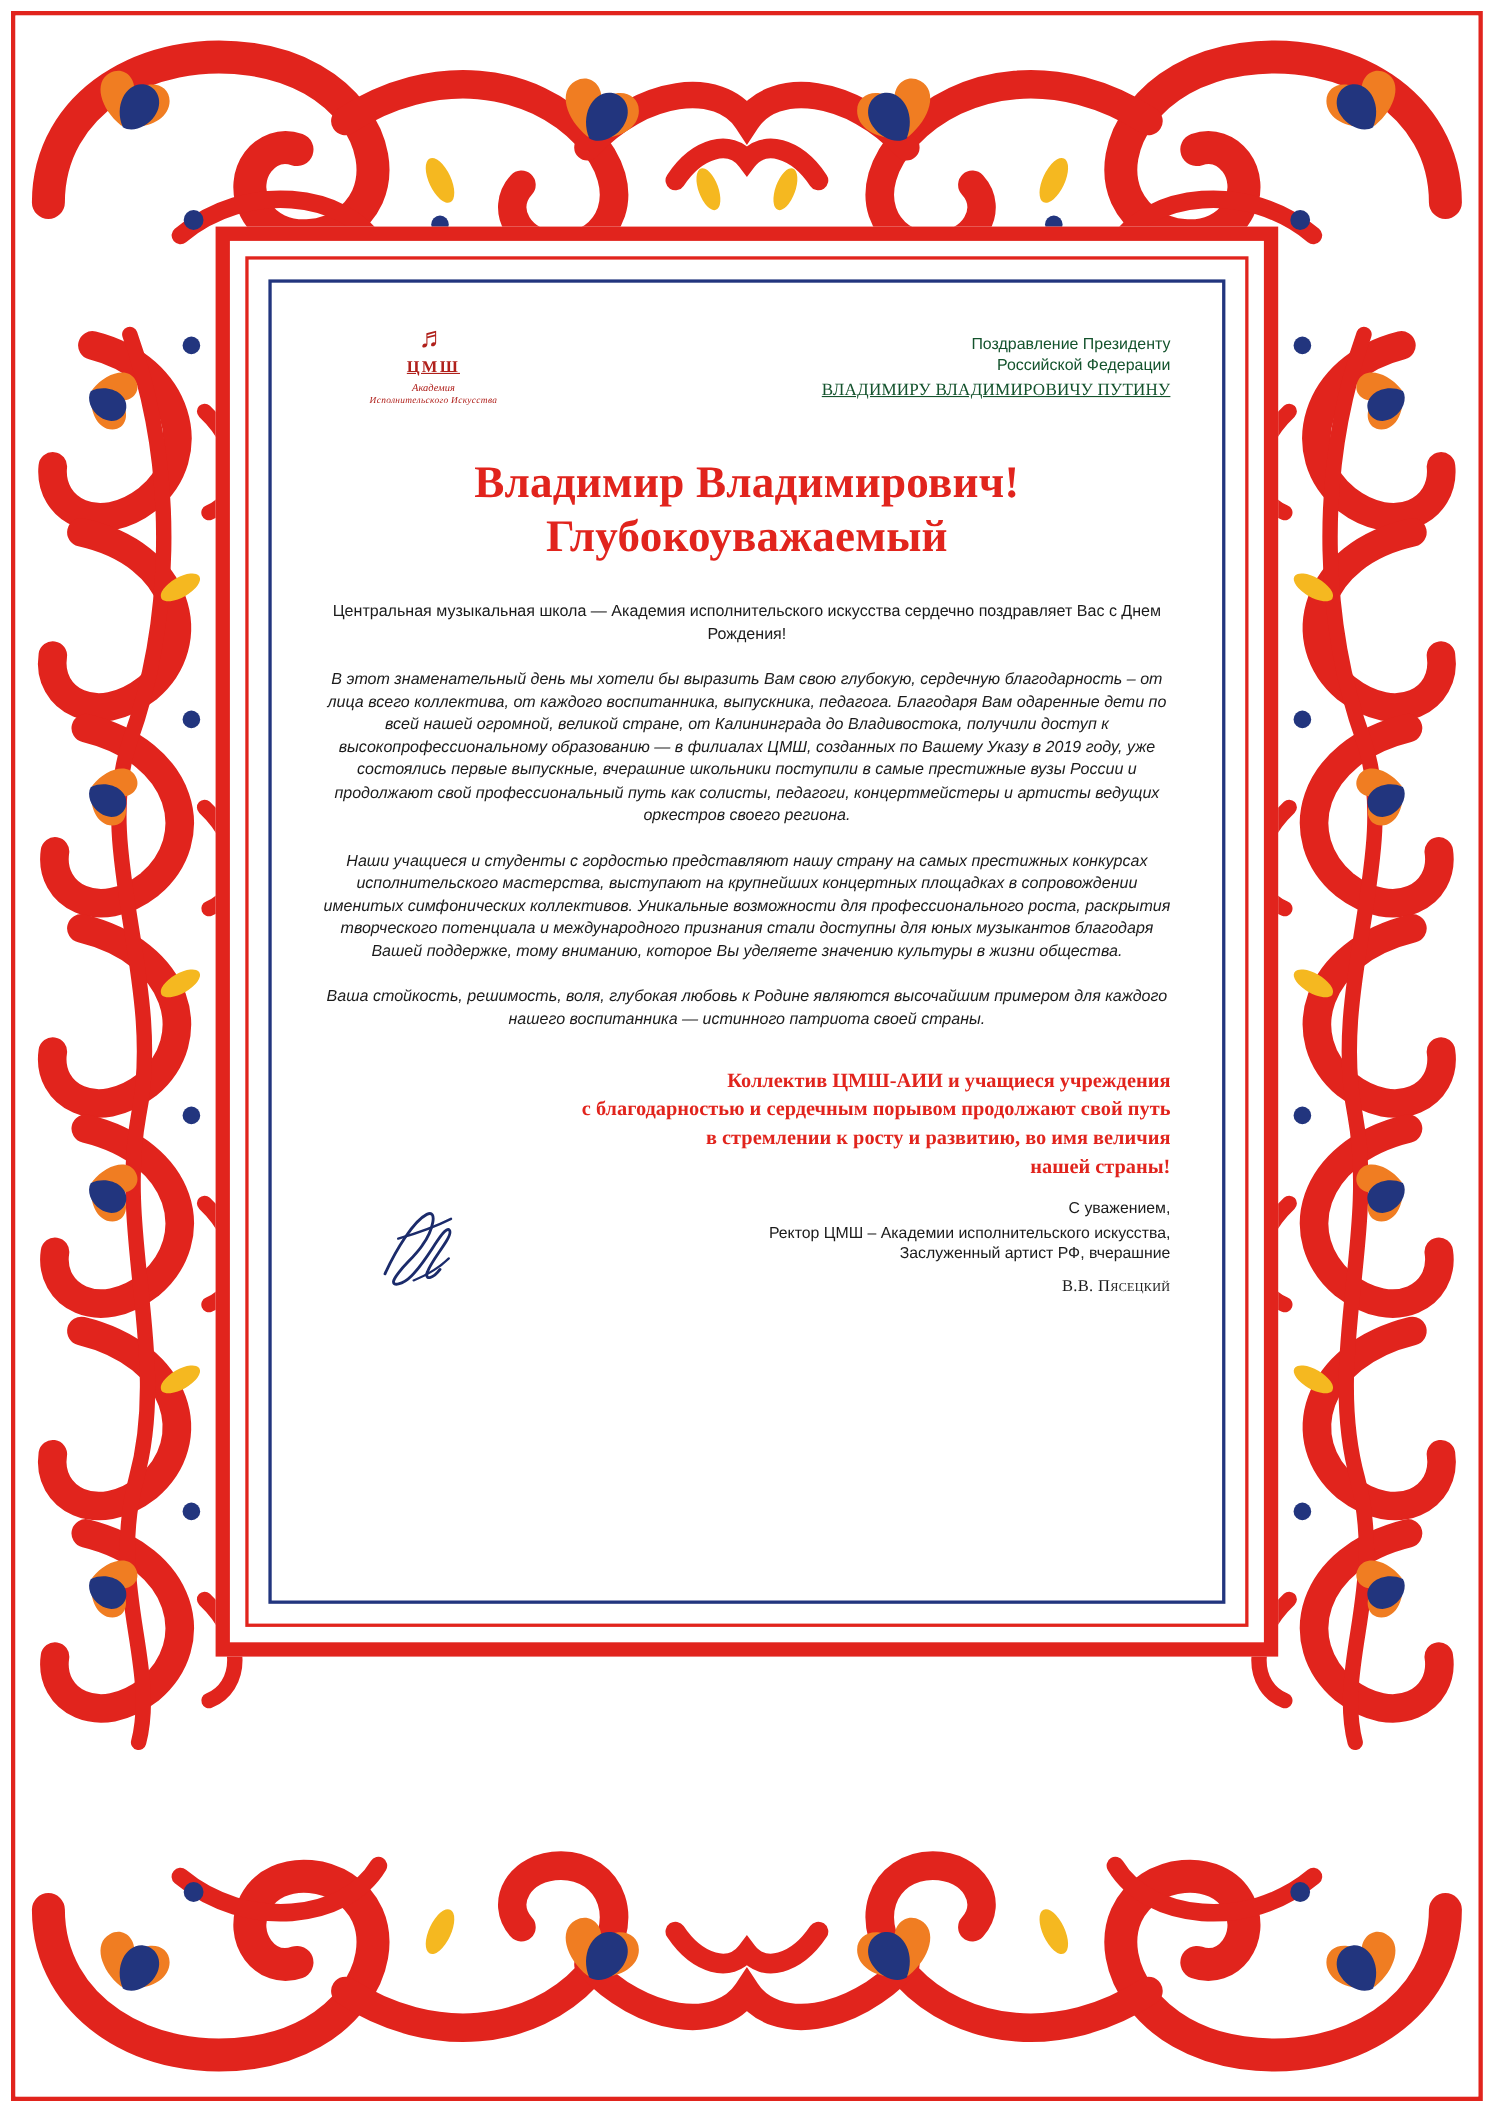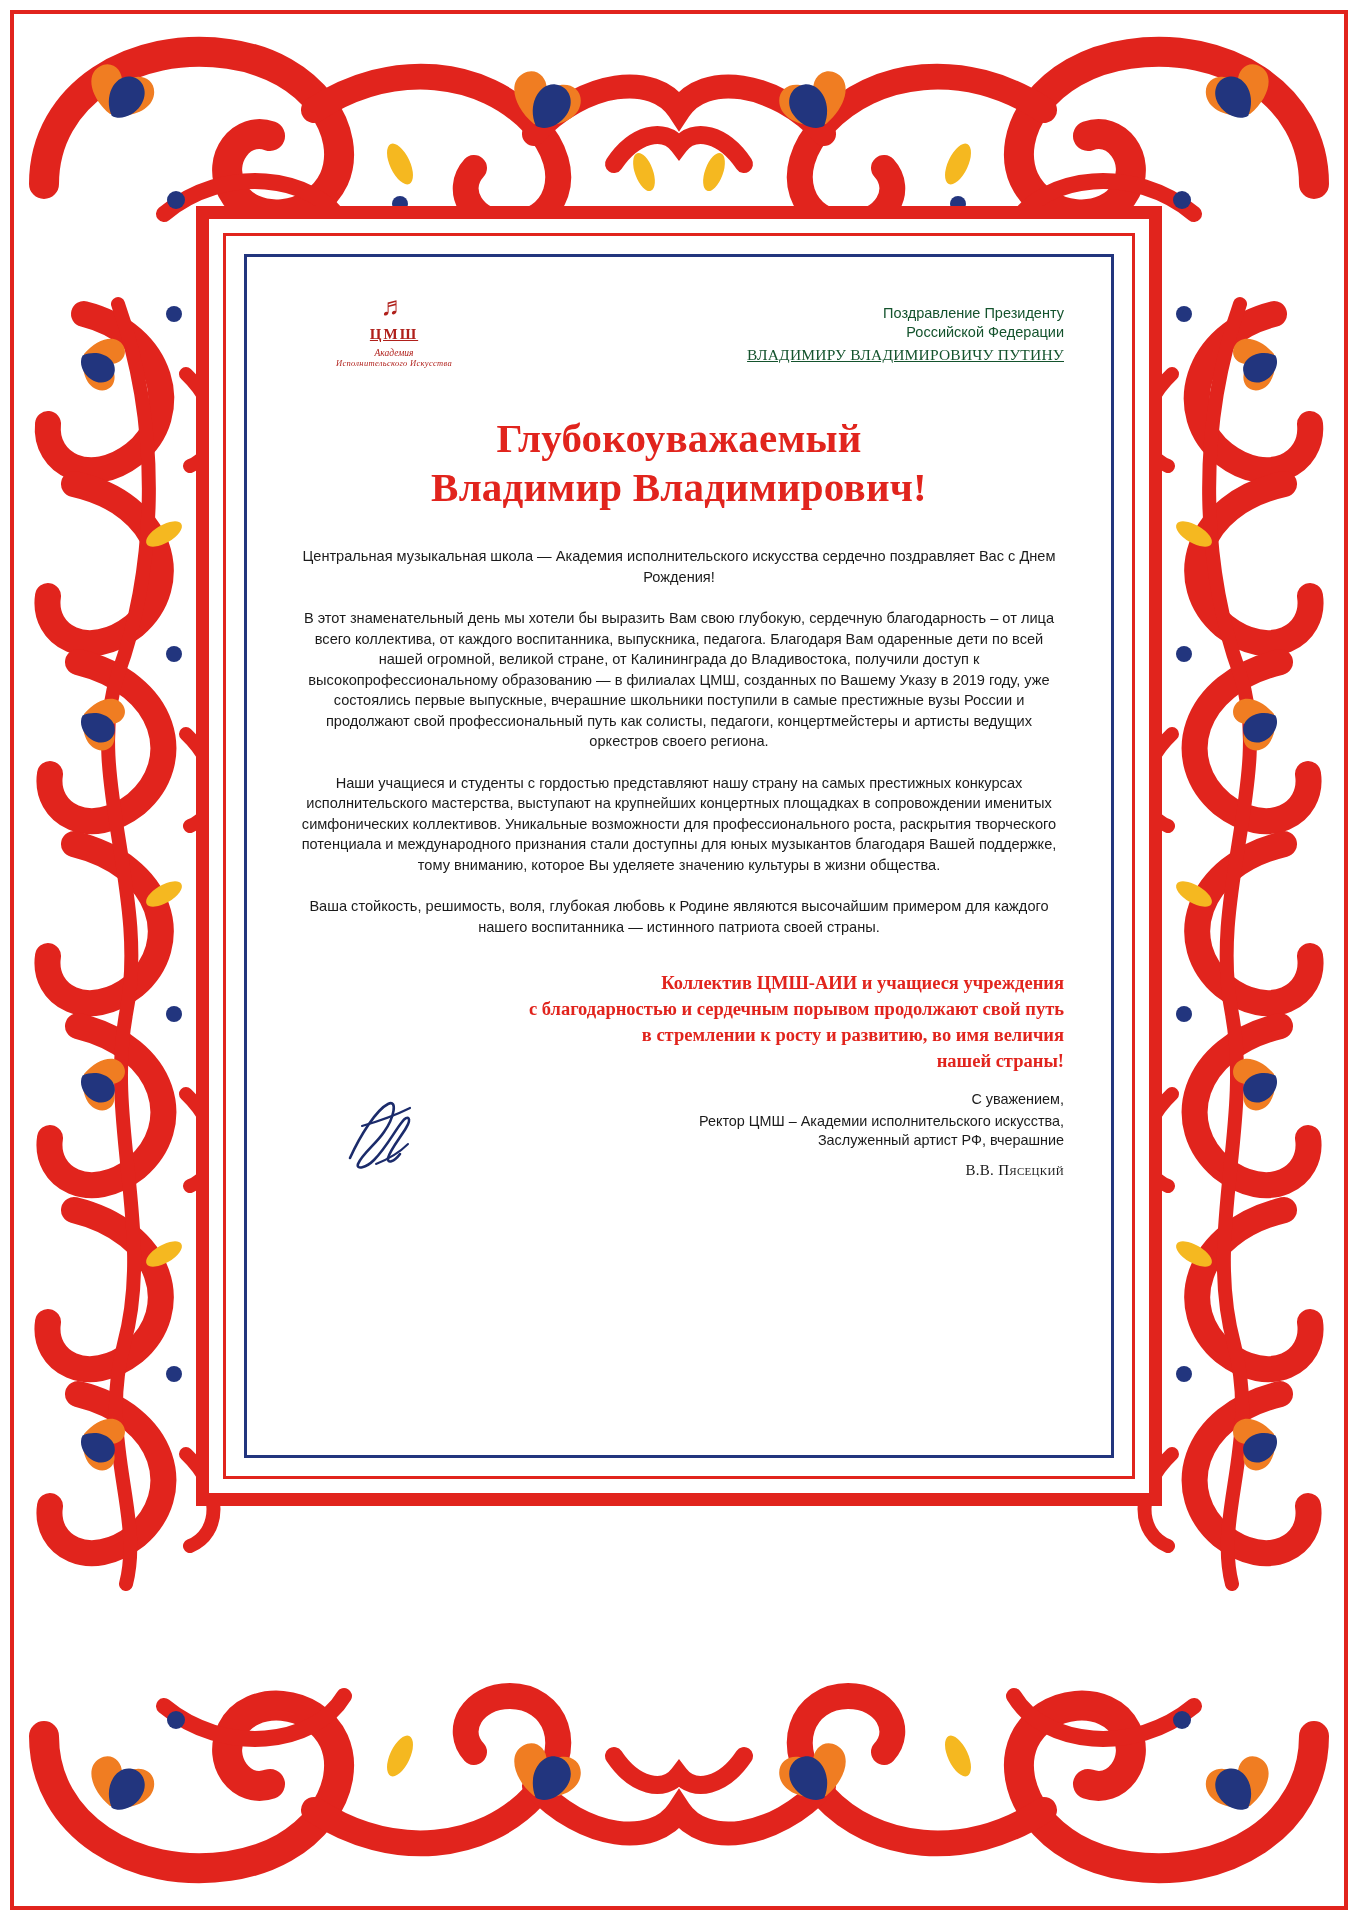--- a/index.html
+++ b/index.html
@@ -152,20 +152,21 @@
     font-size: 14.6px;
     line-height: 20.5px;
     margin-top: 34px;
   }
 
   .para {
     font-size: 14.6px;
     line-height: 20.5px;
     margin-top: 21px;
     text-align: center;
+    font-style: italic;
   }
   .para.block-1 { text-align: center; }
 
   .closing-red {
     margin-top: 33px;
     text-align: right;
     color: #e1241d;
     font-family: "Liberation Serif", serif;
     font-weight: bold;
     font-size: 18.5px;
@@ -379,22 +380,22 @@
       </div>
 
       <div class="addressee">
         <div>Поздравление Президенту</div>
         <div>Российской Федерации</div>
         <div class="name">ВЛАДИМИРУ ВЛАДИМИРОВИЧУ ПУТИНУ</div>
       </div>
     </div>
 
     <div class="salutation">
+      <div>Владимир Владимирович!</div>
       <div>Глубокоуважаемый</div>
-      <div>Владимир Владимирович!</div>
     </div>
 
     <div class="intro">Центральная музыкальная школа — Академия исполнительского искусства сердечно поздравляет Вас с Днем Рождения!</div>
 
     <div class="para block-1">В этот знаменательный день мы хотели бы выразить Вам свою глубокую, сердечную благодарность – от лица всего коллектива, от каждого воспитанника, выпускника, педагога. Благодаря Вам одаренные дети по всей нашей огромной, великой стране, от Калининграда до Владивостока, получили доступ к высокопрофессиональному образованию — в филиалах ЦМШ, созданных по Вашему Указу в 2019 году, уже состоялись первые выпускные, вчерашние школьники поступили в самые престижные вузы России и продолжают свой профессиональный путь как солисты, педагоги, концертмейстеры и артисты ведущих оркестров своего региона.</div>
     <div class="para">Наши учащиеся и студенты с гордостью представляют нашу страну на самых престижных конкурсах исполнительского мастерства, выступают на крупнейших концертных площадках в сопровождении именитых симфонических коллективов. Уникальные возможности для профессионального роста, раскрытия творческого потенциала и международного признания стали доступны для юных музыкантов благодаря Вашей поддержке, тому вниманию, которое Вы уделяете значению культуры в жизни общества.</div>
     <div class="para">Ваша стойкость, решимость, воля, глубокая любовь к Родине являются высочайшим примером для каждого нашего воспитанника — истинного патриота своей страны.</div>
 
     <div class="closing-red">
       <div>Коллектив ЦМШ-АИИ и учащиеся учреждения</div>

